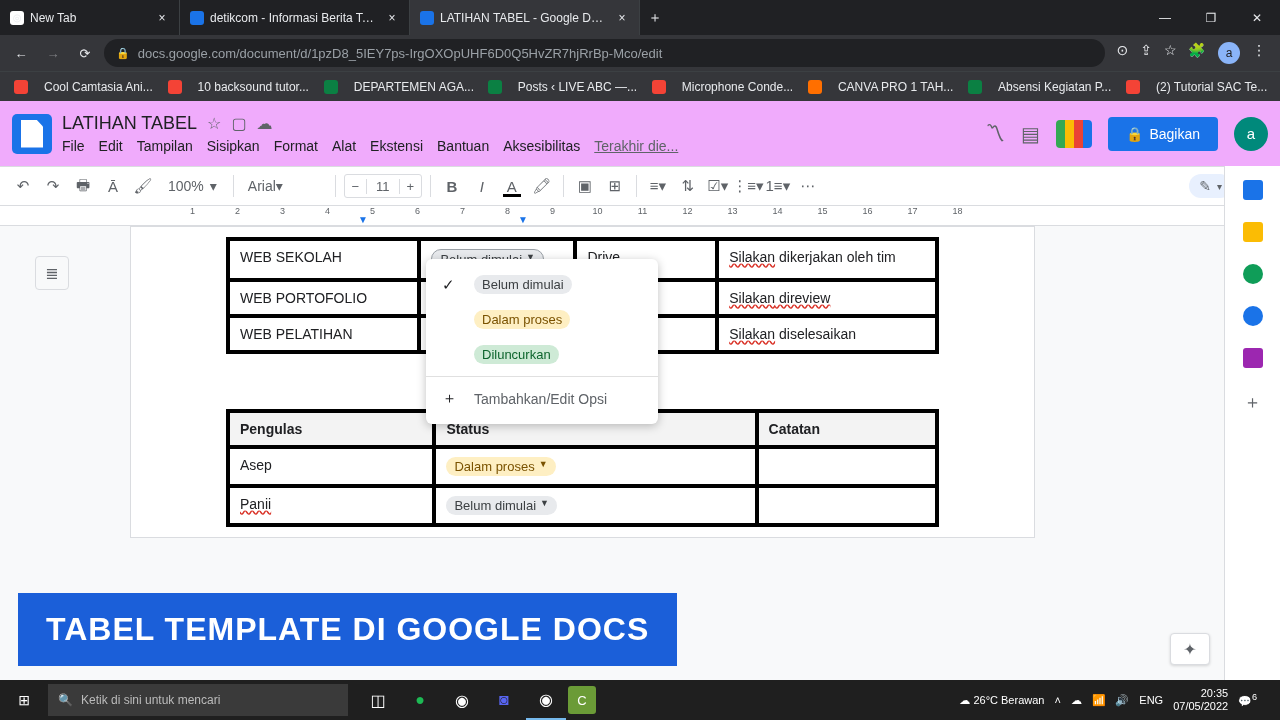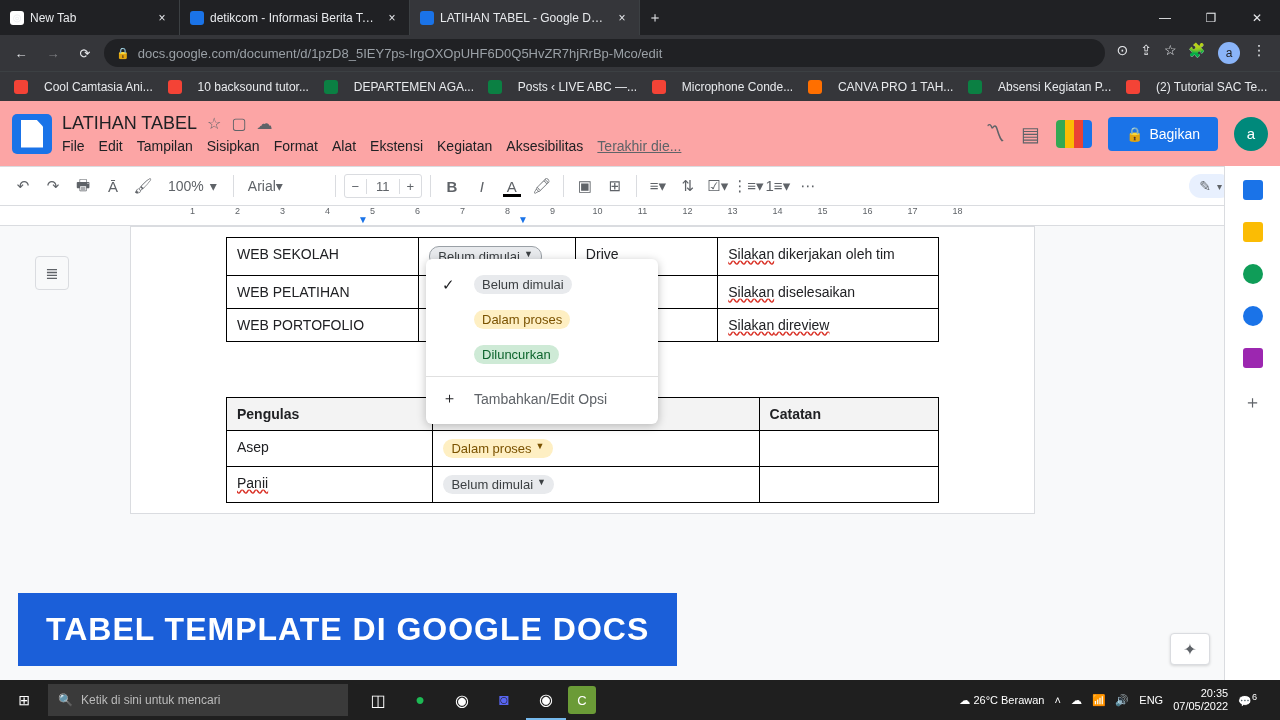--- a/index.html
+++ b/index.html
@@ -24,21 +24,21 @@
 .urlactions{display:flex;gap:12px;padding:0 6px}
 .urlactions span{font-size:14px}
 .avatar-sm{width:22px;height:22px;border-radius:11px;background:#8ab4f8;display:flex;align-items:center;justify-content:center;font-size:12px;color:#202124}
 
 
 .bmbar{height:30px;background:#35363a;display:flex;align-items:center;padding:0 8px;gap:4px;color:#e8eaed;font-size:12px;border-top:1px solid #3c4043}
 .bm{display:flex;align-items:center;gap:16px;padding:3px 6px;border-radius:3px;white-space:nowrap;max-width:160px;overflow:hidden}
 .bm .bico{width:14px;height:14px;border-radius:3px;background:#f44336;flex-shrink:0}
 
 
-.dochead{height:65px;background:#fca5a5;display:flex;align-items:center;padding:6px 12px}
+.dochead{height:65px;background:#f0abfc;display:flex;align-items:center;padding:6px 12px}
 .doclogo{width:40px;height:40px;background:#1a73e8;border-radius:5px;display:flex;align-items:center;justify-content:center;margin-right:10px}
 .doclogo::before{content:"";width:22px;height:28px;background:#fff;clip-path:polygon(0 0,70% 0,100% 25%,100% 100%,0 100%)}
 .titarea{flex:1}
 .titlerow{display:flex;align-items:center;gap:10px}
 .doctitle{font-size:18px;color:#202124}
 .starico,.mvico,.cloudico{color:#5f6368;font-size:16px}
 .menurow{display:flex;gap:14px;margin-top:4px;font-size:14px;color:#202124}
 .menurow span{cursor:pointer}
 .menurow .last{color:#5f6368;text-decoration:underline}
 .headright{display:flex;align-items:center;gap:16px}
@@ -68,21 +68,21 @@
 .rnums span{width:45px;text-align:center}
 .rind{position:absolute;top:8px;font-size:10px;color:#1a73e8}
 
 
 .docarea{position:absolute;top:226px;left:0;right:56px;bottom:40px;background:#f8f9fa;overflow:hidden}
 .page{position:absolute;left:130px;top:0;width:905px;background:#fff;border:1px solid #dadce0;padding:10px 95px}
 .outline{position:absolute;left:35px;top:30px;width:34px;height:34px;border:1px solid #dadce0;border-radius:4px;display:flex;align-items:center;justify-content:center;color:#5f6368}
 
 
 table{width:100%;border-collapse:collapse;font-size:14px;color:#202124}
-td,th{border:1px solid #000000;padding:8px 10px;text-align:left;vertical-align:top}
+td,th{border:4px solid #000000;padding:8px 10px;text-align:left;vertical-align:top}
 .tbl1 td:nth-child(1){width:27%}
 .tbl1 td:nth-child(2){width:22%}
 .tbl1 td:nth-child(3){width:20%}
 .tbl1 td:nth-child(4){width:31%}
 .tbl2 th{background:#f3f3f3;font-weight:bold}
 .chip{display:inline-flex;align-items:flex-start;padding:2px 8px;border-radius:10px;font-size:13px;gap:4px}
 .chip.gray{background:#e8eaed;color:#3c4043}
 .chip.yellow{background:#feefc3;color:#7a5200}
 .chip.green{background:#ceead6;color:#0d652d}
 .chip .ar{font-size:9px}
@@ -203,21 +203,21 @@
       <span class="cloudico">☁</span>
     </div>
     <div class="menurow">
       <span>File</span>
       <span>Edit</span>
       <span>Tampilan</span>
       <span>Sisipkan</span>
       <span>Format</span>
       <span>Alat</span>
       <span>Ekstensi</span>
-      <span>Kegiatan</span>
+      <span>Bantuan</span>
       <span>Aksesibilitas</span>
       <span class="last">Terakhir die...</span>
     </div>
   </div>
   <div class="headright">
     <span class="hico">〽</span>
     <span class="hico">▤</span>
     <div class="meet"></div>
     <div class="share">
         <span>🔒</span>
@@ -313,30 +313,30 @@
           <tr>
         <td>WEB SEKOLAH</td>
         <td><span class="chip gray" style="border:1px solid #9aa0a6">
                 <span>Belum dimulai</span>
                 <span class="ar">▼</span>
               </span></td>
         <td>Drive</td>
         <td><span class="squig">Silakan</span><span> dikerjakan oleh tim</span></td>
       </tr>
       <tr>
+        <td>WEB PORTOFOLIO</td>
+        <td></td>
+            <td></td>
+        <td><span class="squig">Silakan</span><span class="squig"> direview</span></td>
+      </tr>
+      <tr>
         <td>WEB PELATIHAN</td>
         <td></td>
             <td></td>
         <td><span class="squig">Silakan</span><span> diselesaikan</span></td>
-      </tr>
-      <tr>
-        <td>WEB PORTOFOLIO</td>
-        <td></td>
-            <td></td>
-        <td><span class="squig">Silakan</span><span class="squig"> direview</span></td>
       </tr>
     </tbody>
       </table>
 
     <div class="drop" style="top:32px">
       <div class="dop">
           <span class="chk">✓</span>
           <span class="chip gray">Belum dimulai</span>
         </div>
       <div class="dop">

